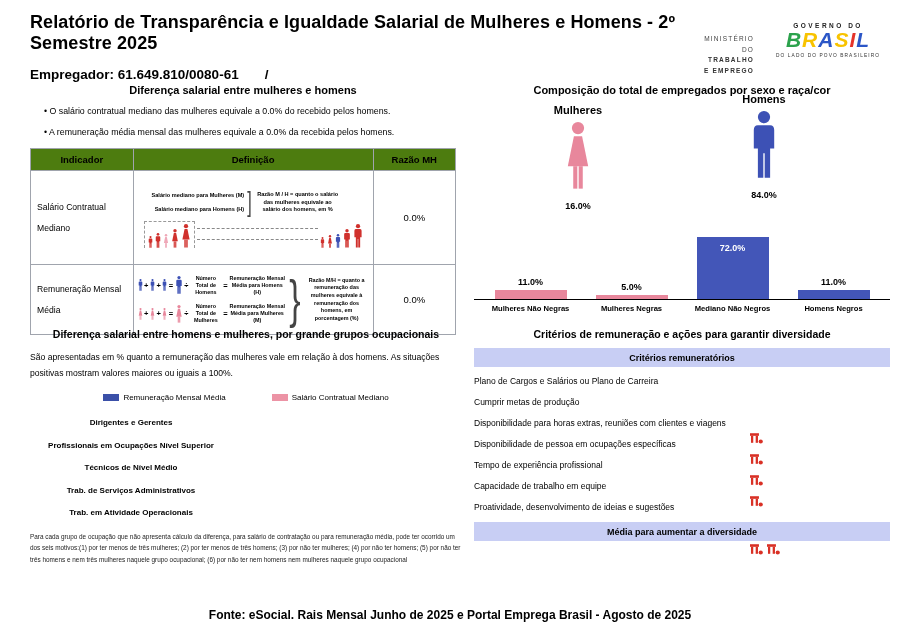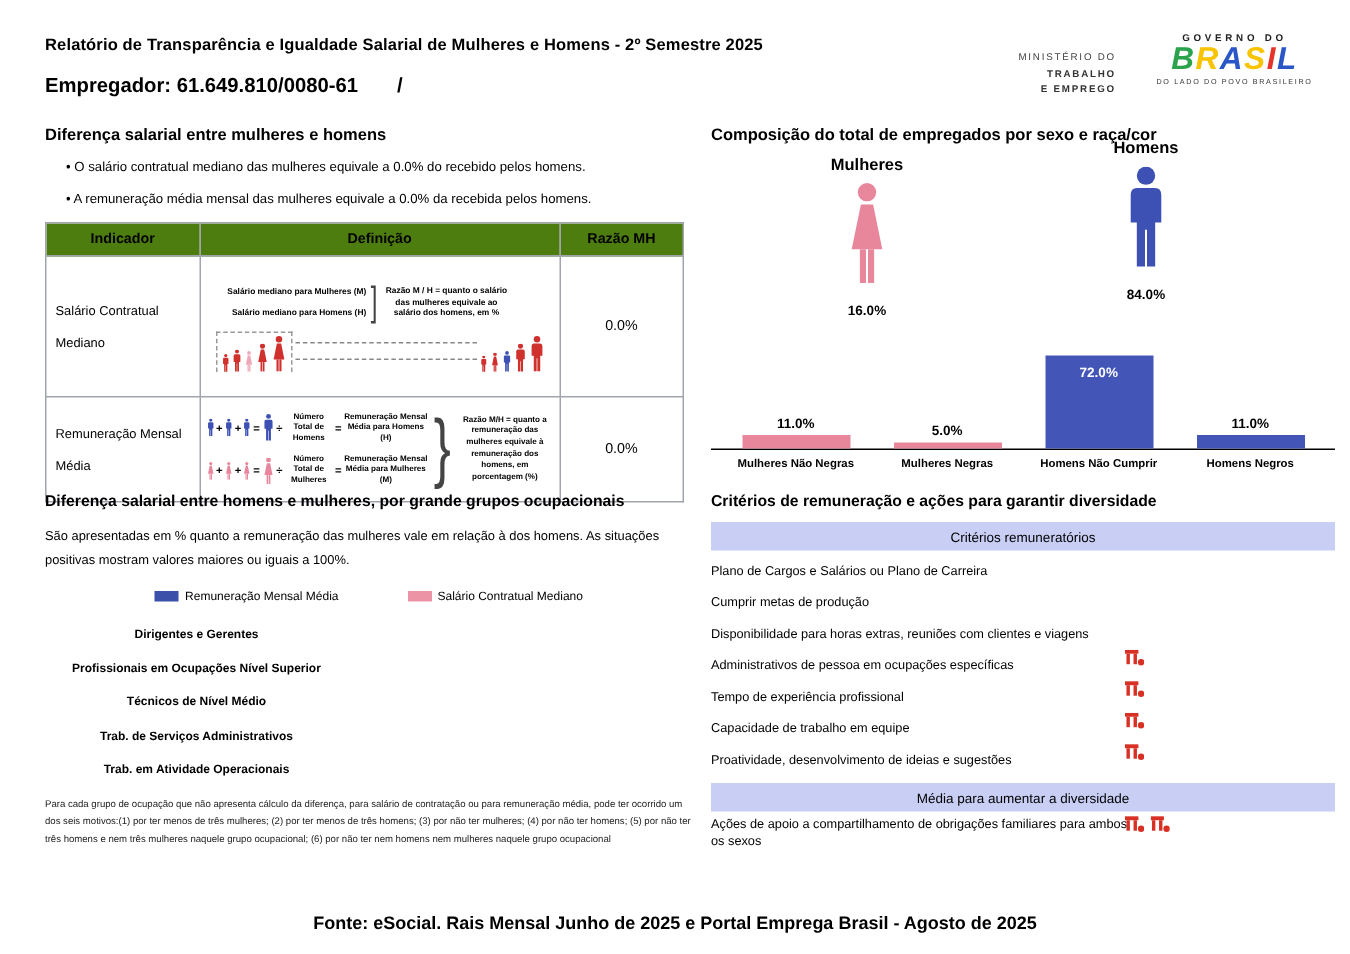--- a/index.html
+++ b/index.html
@@ -1,33 +1,33 @@
 <!DOCTYPE html>
 <html><head>
 <meta charset="utf-8">
 <style>
   * { margin:0; padding:0; box-sizing:border-box; }
   body { background:#e9e9e9; font-family:"Liberation Sans", sans-serif; }
   .page { position:relative; width:900px; height:636px; background:#fff; margin:0 auto; color:#000; overflow:hidden; }
 
   
   .hdr { position:absolute; top:12px; left:30px; right:12px; display:flex; justify-content:space-between; }
-  .hdr-title { font-size:11px; font-weight:bold; letter-spacing:.1px;margin-top:12px; }
+  .hdr-title { font-size:18px; font-weight:bold; letter-spacing:.1px; }
   .hdr-sub { font-size:13.5px; font-weight:bold; margin-top:13px; display:flex; }
   .hdr-sub .sep { margin:0 26px; }
   .logos { display:flex; align-items:flex-start; gap:14px; padding-top:10px; }
   .ministry { text-align:right; font-size:6.5px; letter-spacing:1.2px; line-height:1.65; color:#444; padding-top:12px; }
   .ministry .b { font-weight:bold; color:#333; }
   .gov { text-align:center; width:130px; }
   .gov-top { font-size:6.5px; font-weight:bold; letter-spacing:2.5px; color:#222; }
   .brasil { font-size:21px; font-weight:bold; letter-spacing:1px; line-height:1.05; font-style:italic; }
   .gov-tag { font-size:4.8px; letter-spacing:1.1px; color:#333; margin-top:2px; }
 
   
-  .sec-title { font-size:11px; font-weight:bold; }
+  .sec-title { font-size:11px; font-weight:bold;text-align:center; }
 
   
   .sec-salary { position:absolute; left:30px; top:84px; width:426px; }
   .bullets { margin:10px 0 0 14px; }
   .bullet { font-size:8.8px; margin-bottom:11px; }
   .bullet::before { content:"• "; }
   table.mh { border-collapse:collapse; width:426px; margin-top:2px; }
   table.mh th, table.mh td { border:1px solid #a0a4ad; }
   table.mh th { background:#4d7c0f; font-size:9.5px; font-weight:bold; padding:5px 2px; }
   td.ind { width:110px; font-size:8.6px; padding:4px 3px 4px 6px; vertical-align:middle; line-height:2.4; }
@@ -72,21 +72,21 @@
   .occ-desc { font-size:8.6px; line-height:16px; margin-top:9px; }
   .legend { display:flex; justify-content:center; gap:46px; margin-top:12px; }
   .legend-item { display:flex; align-items:center; gap:4px; font-size:8px; }
   .swatch { width:16px; height:7px; display:inline-block; }
   .occ-cats { margin-top:16px; width:202px; text-align:right; }
   .occ-cat { font-size:8px; font-weight:bold; margin-bottom:13.5px;text-align:center; }
   .occ-foot { margin-top:10px; font-size:6.4px; line-height:1.8; color:#222; width:432px; }
 
   
   .sec-crit { position:absolute; left:474px; top:328px; width:416px; }
-  .band { background:#c8cef4; text-align:center; font-size:9px; font-weight:normal; padding:4.5px 0; margin-top:8px; }
+  .band { background:#c8cef4; text-align:center; font-size:9px; font-weight:bold; padding:4.5px 0; margin-top:8px; }
   .crit-row { position:relative; margin-top:3px; min-height:10px; }
   .crit-label { display:inline-block; width:288px; font-size:8.5px; line-height:11px; }
   .markers { position:absolute; left:276px; top:0; display:flex; gap:4px; }
   .marker svg { display:block; }
 
   
   .footer { position:absolute; left:0; right:0; bottom:14px; text-align:center; font-size:12px; font-weight:bold; }
 
   
   .c-red  { fill:#d0312d; }
@@ -298,21 +298,21 @@
           <div class="bar" style="height: 61.92px; background: rgb(67, 86, 184);"></div>
         </div>
         <div class="bar-group">
           <div class="bar-value" style="bottom: 12.46px;">11.0%</div>
           <div class="bar" style="height: 9.46px; background: rgb(67, 86, 184);"></div>
         </div>
       </div>
       <div class="cat-row">
         <div class="cat">Mulheres Não Negras</div>
         <div class="cat">Mulheres Negras</div>
-        <div class="cat">Homens Não Cumprir</div>
+        <div class="cat">Mediano Não Negros</div>
         <div class="cat">Homens Negros</div>
       </div>
     </div>
   </div>
 
   <div class="sec-occup">
     <div class="sec-title" style="font-size:10.5px;">Diferença salarial entre homens e mulheres, por grande grupos ocupacionais</div>
     <div class="occ-desc">São apresentadas em % quanto a remuneração das mulheres vale em relação à dos homens. As situações positivas mostram valores maiores ou iguais a 100%.</div>
     <div class="legend">
       <div class="legend-item">
@@ -341,21 +341,21 @@
     <div class="crit-row">
       <span class="crit-label">Plano de Cargos e Salários ou Plano de Carreira</span>
     </div>
     <div class="crit-row">
       <span class="crit-label">Cumprir metas de produção</span>
     </div>
     <div class="crit-row">
       <span class="crit-label">Disponibilidade para horas extras, reuniões com clientes e viagens</span>
     </div>
     <div class="crit-row">
-      <span class="crit-label">Administrativos de pessoa em ocupações específicas</span>
+      <span class="crit-label">Disponibilidade de pessoa em ocupações específicas</span>
       <span class="markers">
           <span class="marker">
             <svg width="13" height="11" fill="#d93025">
               <use href="#crit-marker"></use>
             </svg>
           </span>
         </span>
     </div>
     <div class="crit-row">
       <span class="crit-label">Tempo de experiência profissional</span>
@@ -384,21 +384,20 @@
             <svg width="13" height="11" fill="#d93025">
               <use href="#crit-marker"></use>
             </svg>
           </span>
         </span>
     </div>
 
     <div class="band">Média para aumentar a diversidade</div>
 
     <div class="crit-row">
-      <span class="crit-label">Ações de apoio a compartilhamento de obrigações familiares para ambos os sexos</span>
       <span class="markers">
         <span class="marker">
             <svg width="13" height="11" fill="#d93025">
               <use href="#crit-marker"></use>
             </svg>
           </span>
         <span class="marker">
             <svg width="13" height="11" fill="#d93025">
               <use href="#crit-marker"></use>
             </svg>

